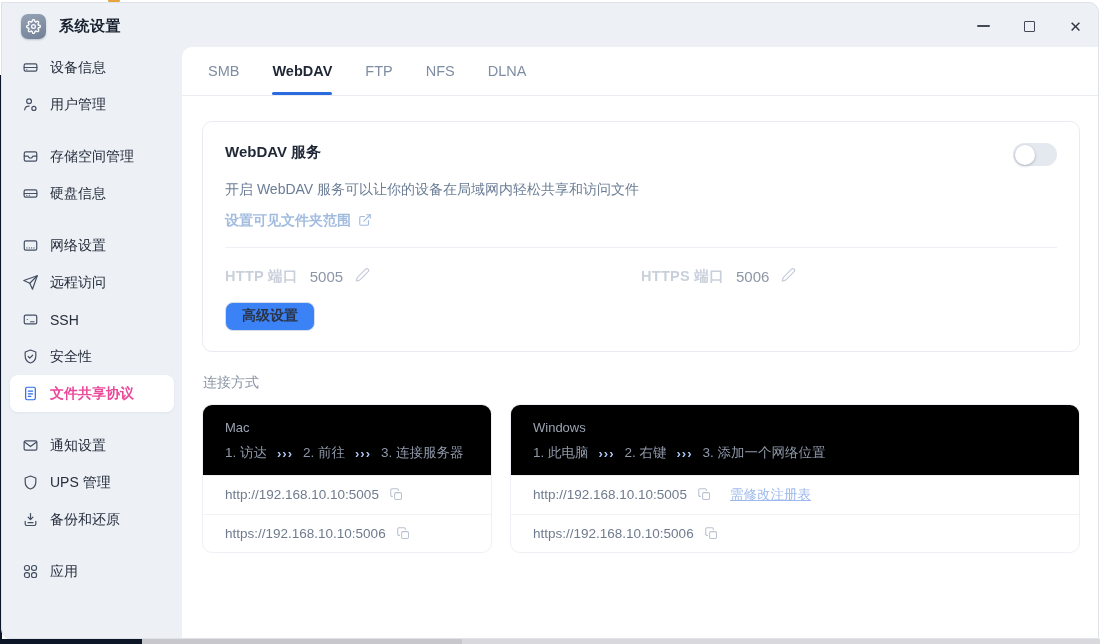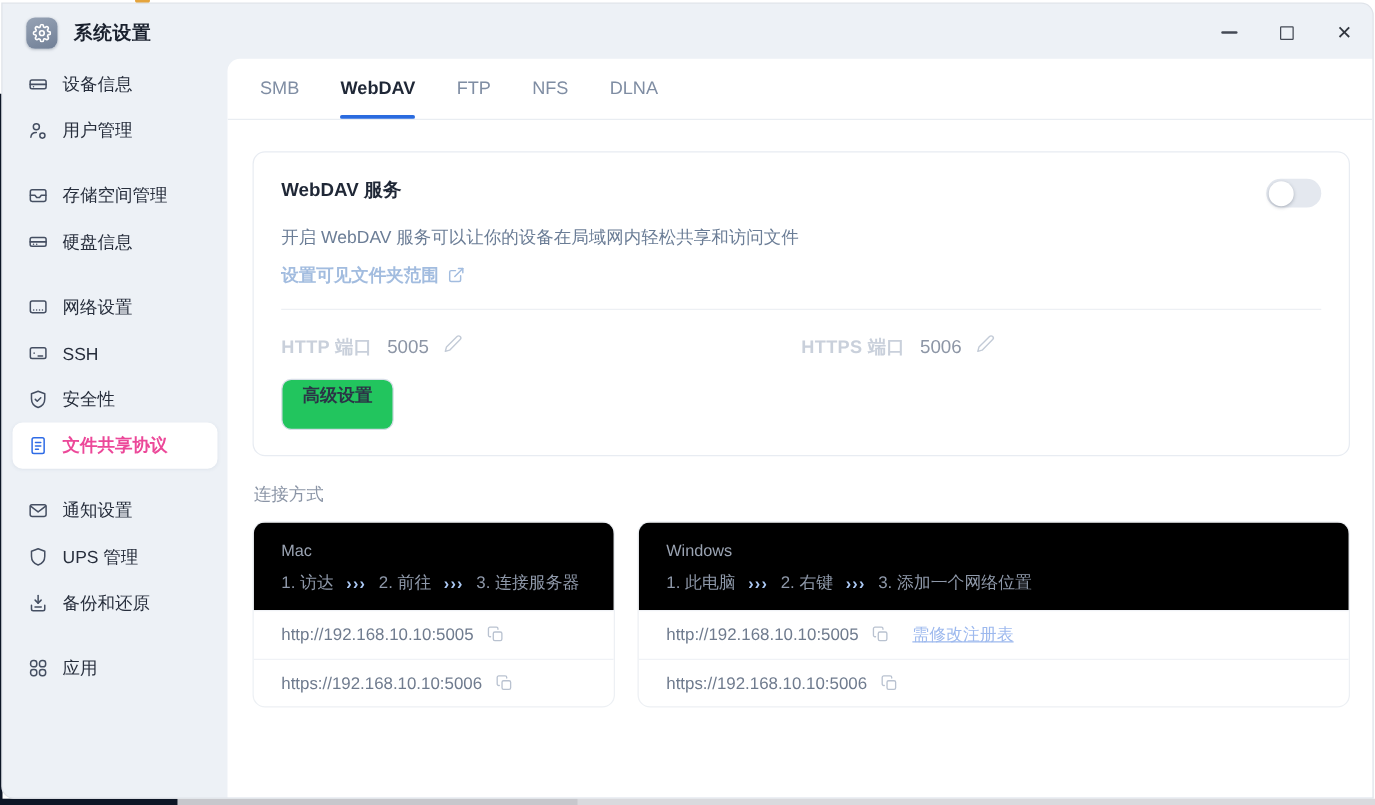--- a/index.html
+++ b/index.html
@@ -70,22 +70,22 @@
   .svc-desc { margin-top:15px; font-size:14px; color:#6b7d96; }
   .svc-link { margin-top:13px; font-size:14px; font-weight:bold; color:#a2bcdf; display:flex; align-items:center; gap:7px; cursor:pointer; }
   .svc-link svg { width:14px; height:14px; stroke:#a2bcdf; fill:none; stroke-width:2; stroke-linecap:round; stroke-linejoin:round; }
   .svc-divider { margin-top:17px; height:1px; background:#edf0f4; }
   .ports-row { margin-top:19px; display:flex; align-items:center;justify-content:center; }
   .port-group { display:flex; align-items:center; gap:12px; width:50%; }
   .port-label { font-size:14.5px; font-weight:bold; color:#c9d0db; letter-spacing:.3px; }
   .port-value { font-size:15px; color:#8d96a6; }
   .edit-icon svg { width:15px; height:15px; stroke:#c3cbd7; fill:none; stroke-width:1.8; stroke-linecap:round; stroke-linejoin:round; cursor:pointer; }
   .adv-btn {
-    margin-top:16px; display:inline-block; background:#22c55e; border:1px solid #d8dee8;
-    border-radius:8px; padding:4px 16px 17px 16px; font-size:14px; font-weight:bold; color:#2b3446; cursor:pointer;
+    margin-top:16px; display:inline-block; background:#3b82f6; border:1px solid #d8dee8;
+    border-radius:8px; padding:4px 16px 5px 16px; font-size:14px; font-weight:bold; color:#2b3446; cursor:pointer;
   }
 
   
   .conn-title { margin:22px 0 0 1px; font-size:14px; font-weight:500; color:#8b95a6; }
   .conn-cards { margin-top:12px; display:flex; gap:18px; }
   .conn-card { border:1px solid #edf0f4; border-radius:10px; overflow:hidden; background:#ffffff; }
   .conn-card.mac { width:290px; flex:0 0 auto; }
   .conn-card.windows { flex:1; }
   .conn-head { background:#000000; padding:15px 22px 13px 22px; }
   .conn-os { font-size:13px; color:#9aa3b2; }
@@ -179,20 +179,29 @@
             <svg viewBox="0 0 24 24">
               <rect x="3.2" y="5.5" width="17.6" height="13" rx="2"></rect>
               <path d="M7 15.4h.01M10.3 15.4h.01M13.6 15.4h.01M16.9 15.4h.01"></path>
             </svg>
           </span>
           <span>网络设置</span>
         </div>
         <div class="side-item">
           <span style="display: flex;">
             <svg viewBox="0 0 24 24">
+              <path d="M21.5 2.5L11 13"></path>
+              <path d="M21.5 2.5L14.8 21.5l-3.8-8.5-8.5-3.8z"></path>
+            </svg>
+          </span>
+          <span>远程访问</span>
+        </div>
+        <div class="side-item">
+          <span style="display: flex;">
+            <svg viewBox="0 0 24 24">
               <rect x="3.2" y="5.8" width="17.6" height="12.4" rx="2"></rect>
               <path d="M7.5 12h.01"></path>
               <path d="M12 15.2h5"></path>
             </svg>
           </span>
           <span>SSH</span>
         </div>
         <div class="side-item">
           <span style="display: flex;">
             <svg viewBox="0 0 24 24">

